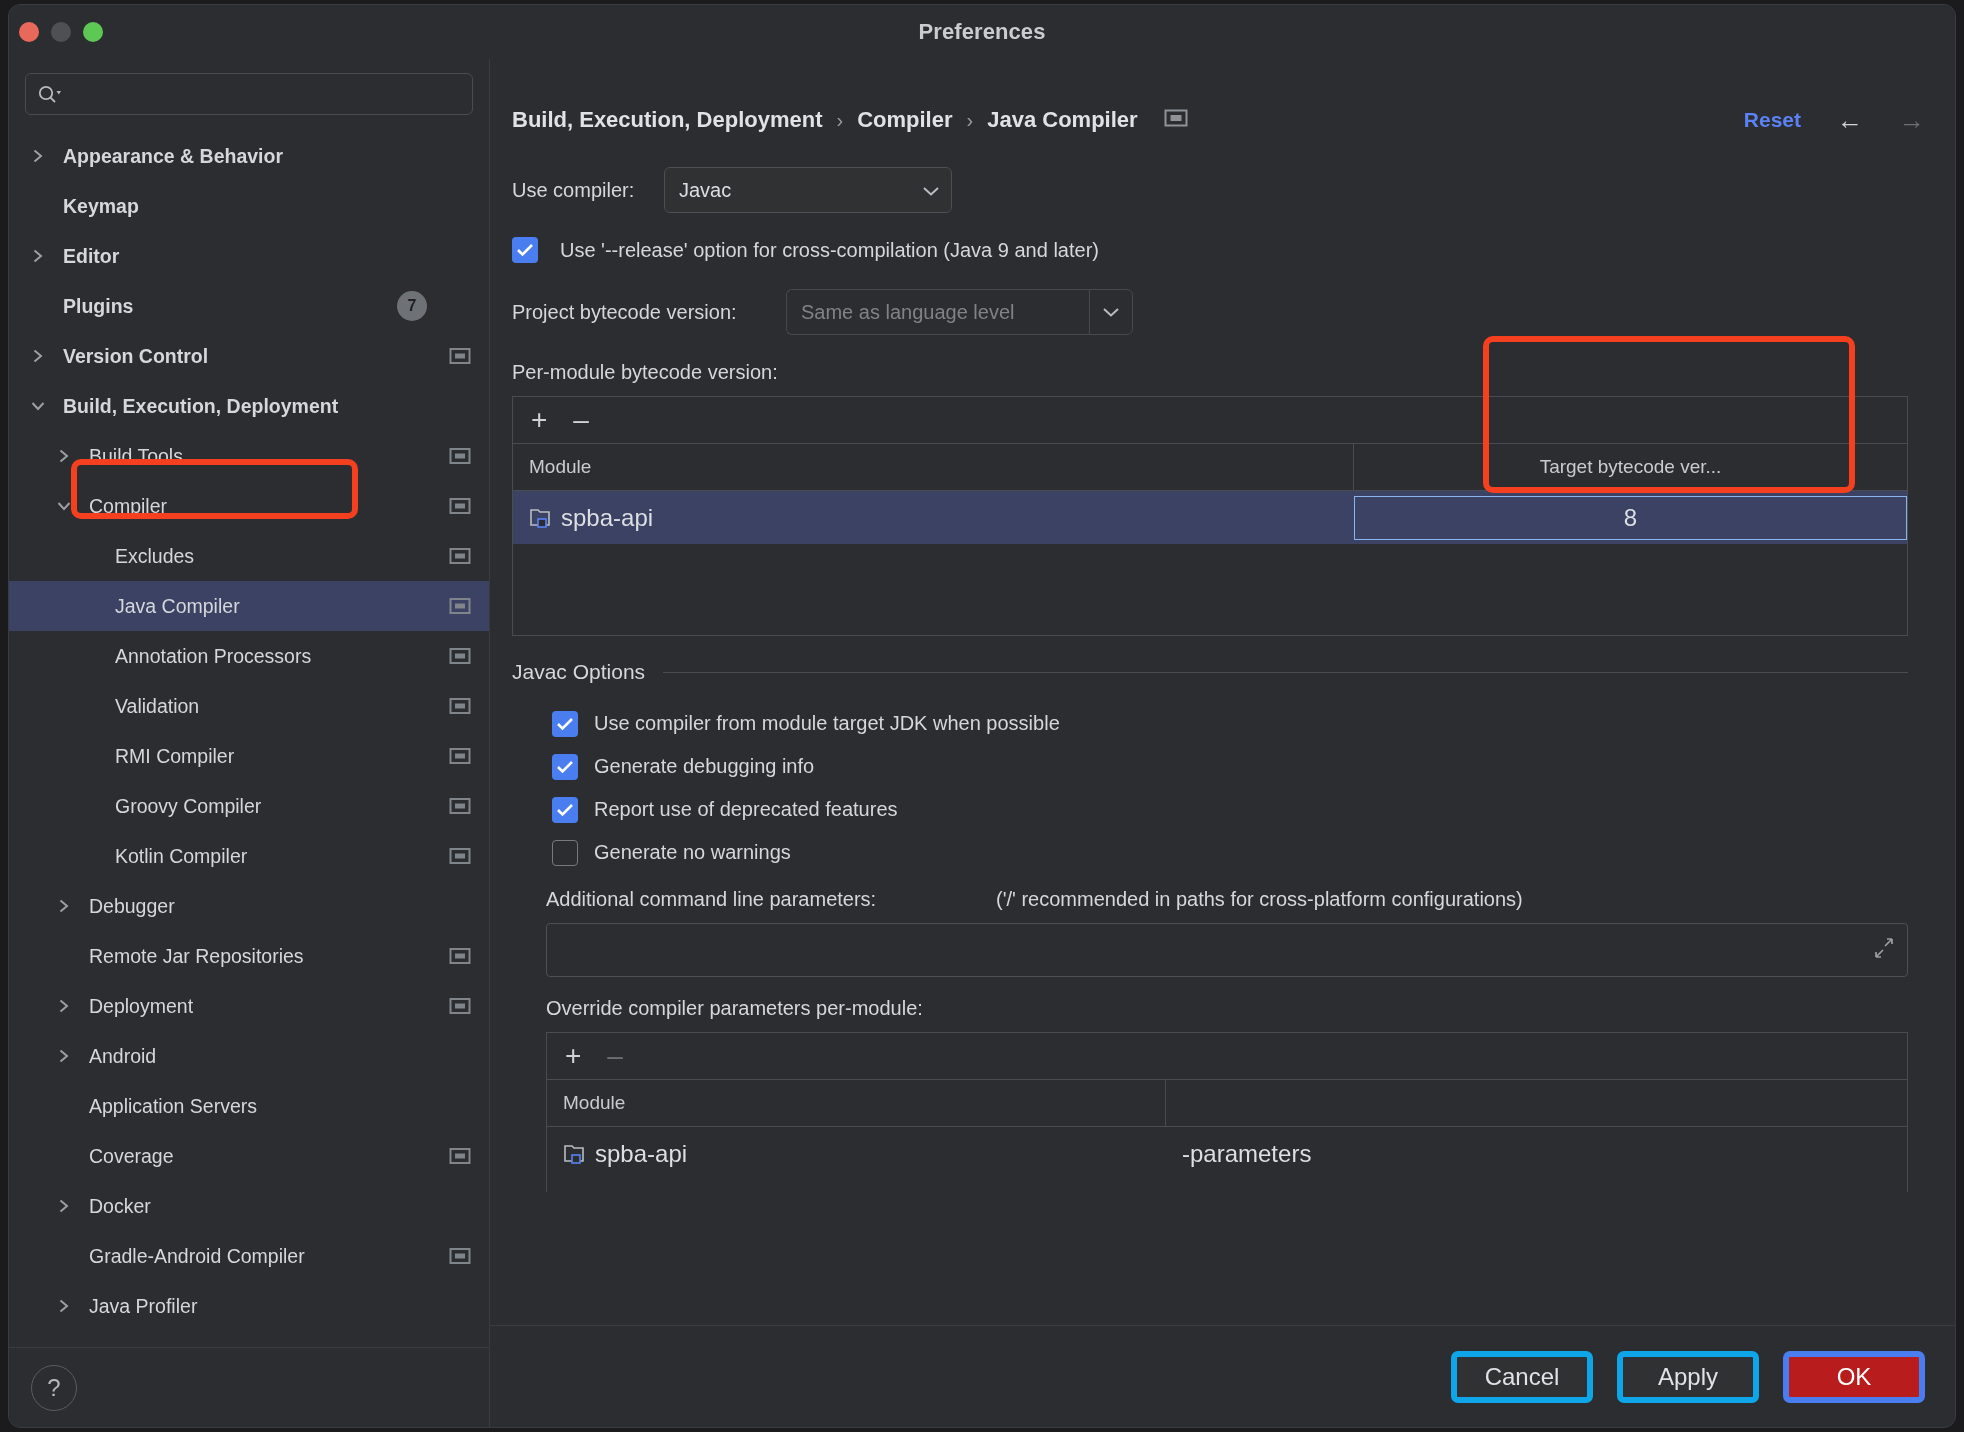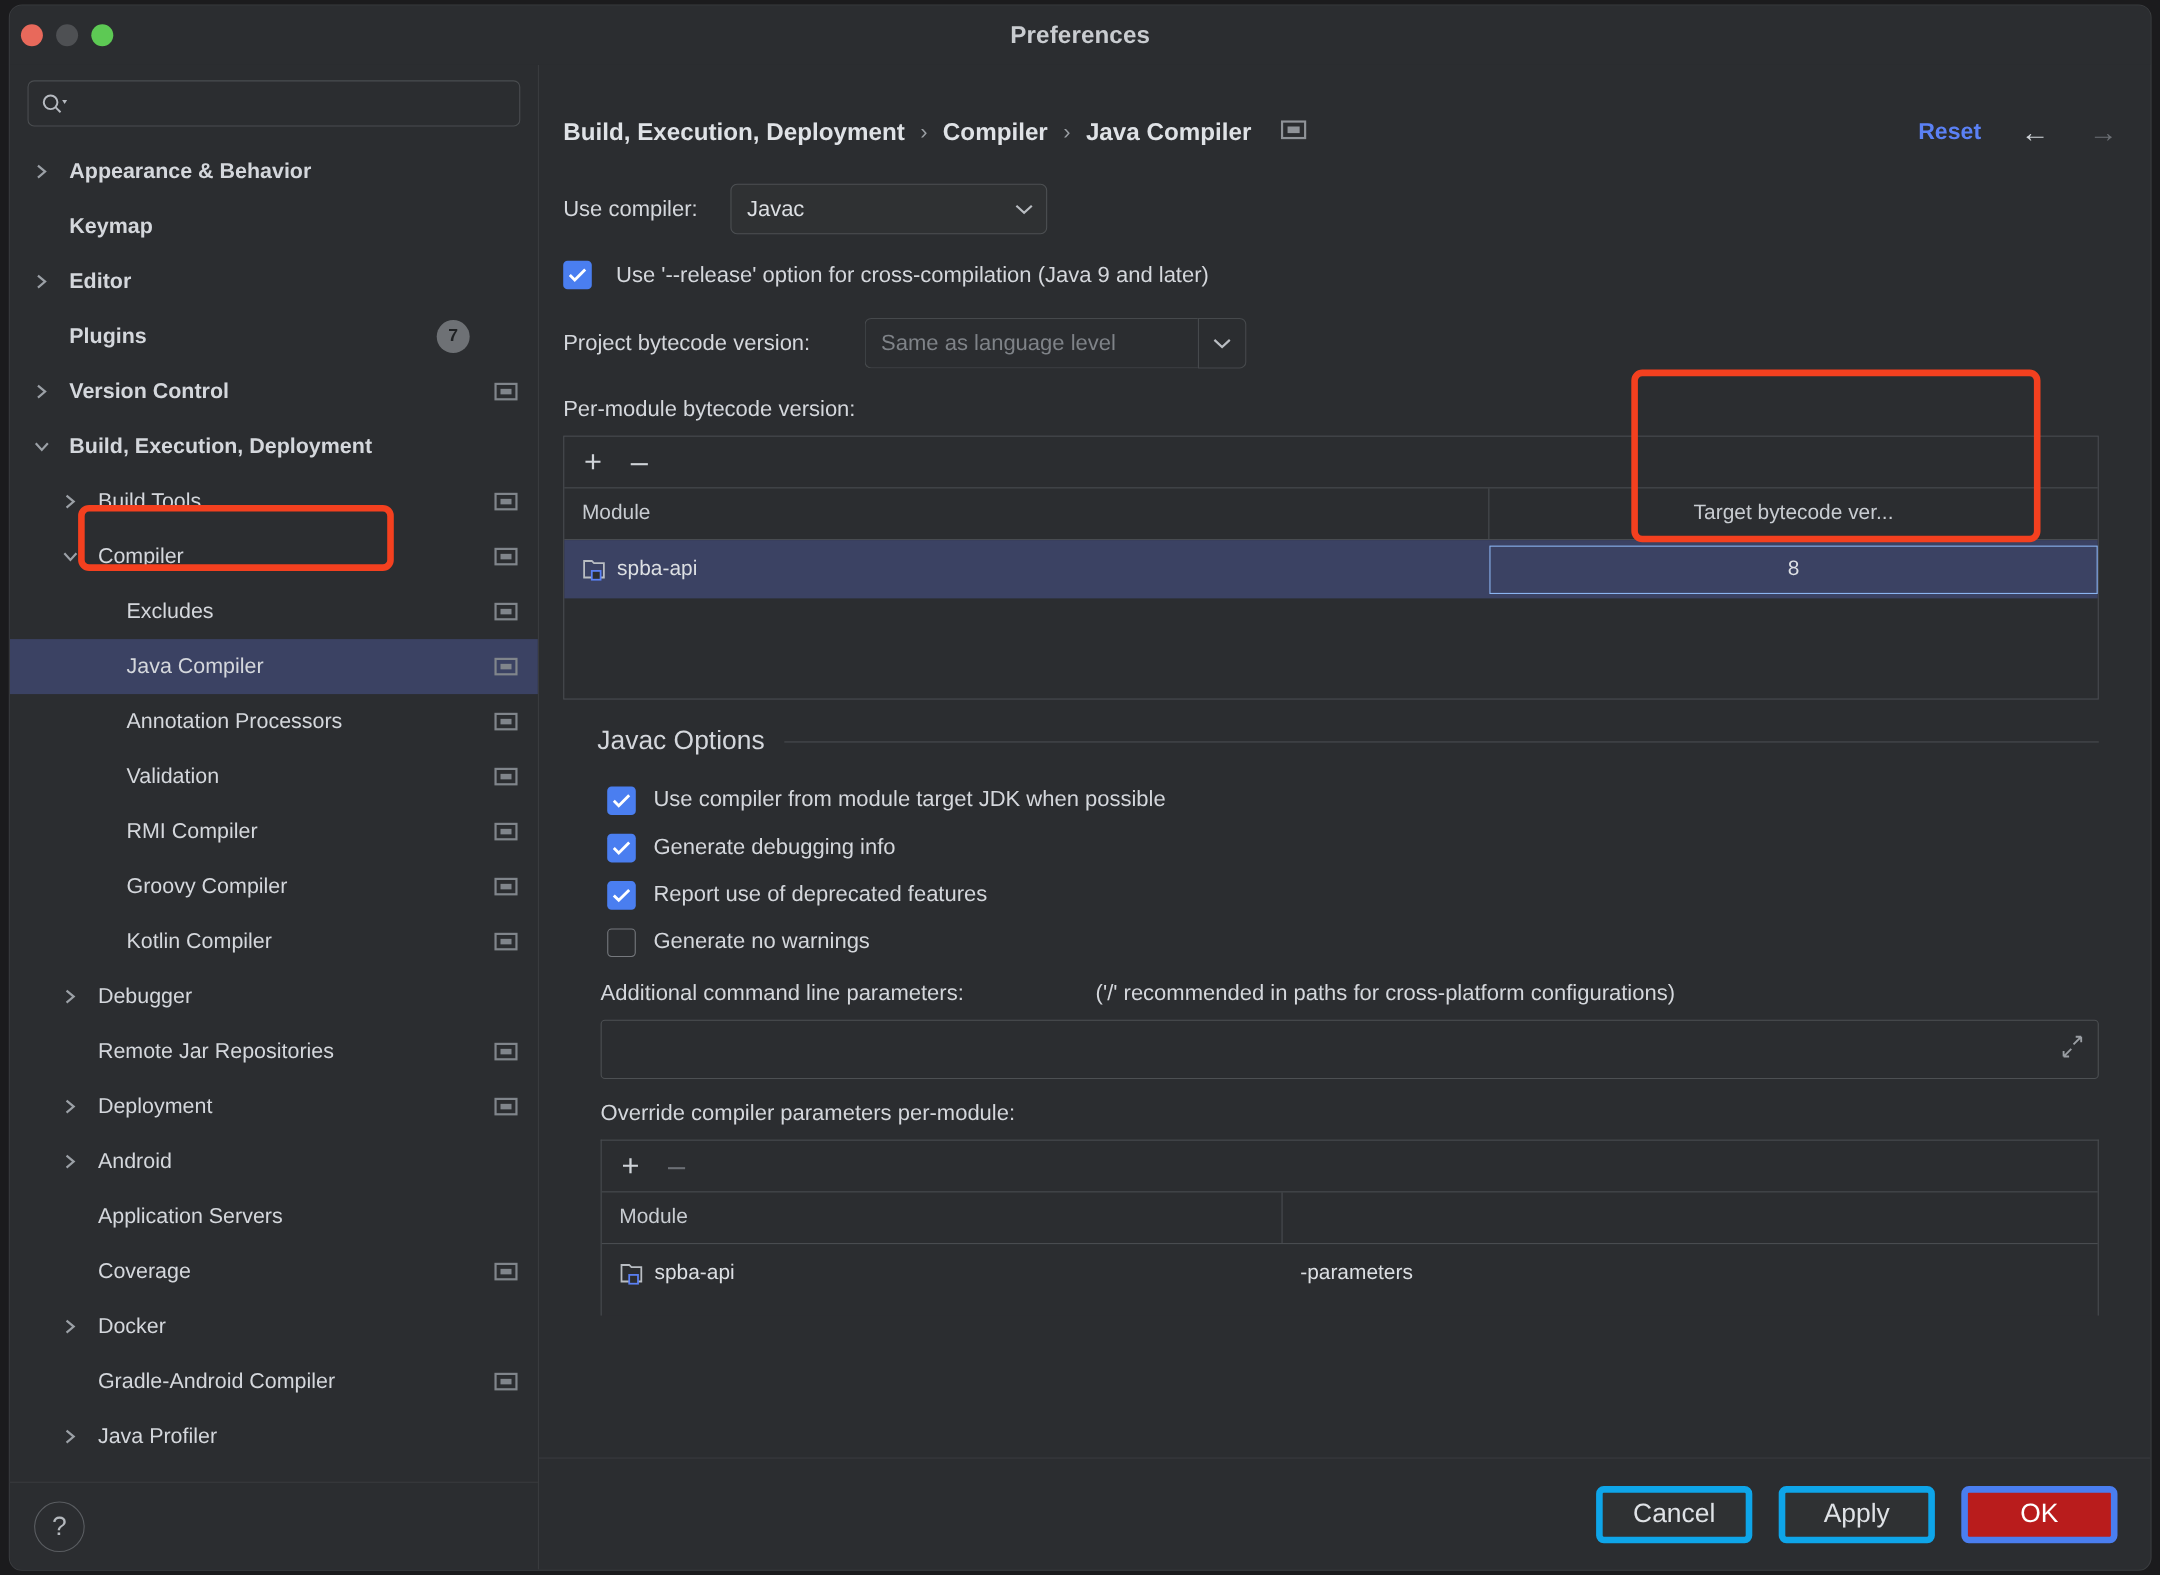--- a/index.html
+++ b/index.html
@@ -142,33 +142,33 @@
   
   .tbl-wrap { border: 1px solid #494c50; background: #2b2d30; }
   .tbl-toolbar { height: 46px; display: flex; align-items: center; padding-left: 18px; gap: 26px; }
   .tb-btn { color: #cfd3d8; font-size: 28px; line-height: 1; font-weight: 300; }
   .tb-btn.dim { color: #6c7075; }
   .tbl-head {
     height: 48px; display: flex; align-items: center;
     border-top: 1px solid #494c50; border-bottom: 1px solid #494c50;
     color: #c8ccd1; font-size: 19px;
   }
-  .tbl-row { height: 53px; display: flex; align-items: center; color: #dcdfe3; font-size: 19px; }
+  .tbl-row { height: 53px; display: flex; align-items: center; color: #dcdfe3; font-size: 24px; }
   .tbl-row.selected { background: #3b4263; }
   .cell-l { padding-left: 16px; display: flex; align-items: center; gap: 10px; }
   .cell-c { text-align: center; justify-content: center; display: flex; align-items: center; }
   .vdiv { width: 1px; align-self: stretch; background: #494c50; }
   .cell-edit {
     border: 1px solid #8ab4f0; background: #3b4263;
     height: 44px; display: flex; align-items: center; justify-content: center;
   }
   .mod-icon svg { display: block; }
 
   .sec-title { display: flex; align-items: center; gap: 18px; }
-  .sec-title .t { color: #d4d7dc; font-size: 24px; white-space: nowrap; margin-left: 31px; }
+  .sec-title .t { color: #d4d7dc; font-size: 21px; white-space: nowrap; }
   .sec-title .line { flex: 1; height: 1px; background: #494c50; }
 
   .textfield {
     height: 54px; border: 1px solid #4d5053; border-radius: 4px;
     background: #2b2d30; display: flex; align-items: center;
     padding: 0 14px; position: relative;
   }
   .expand-ico { position: absolute; right: 10px; top: 50%; transform: translateY(-50%); }
 
   

